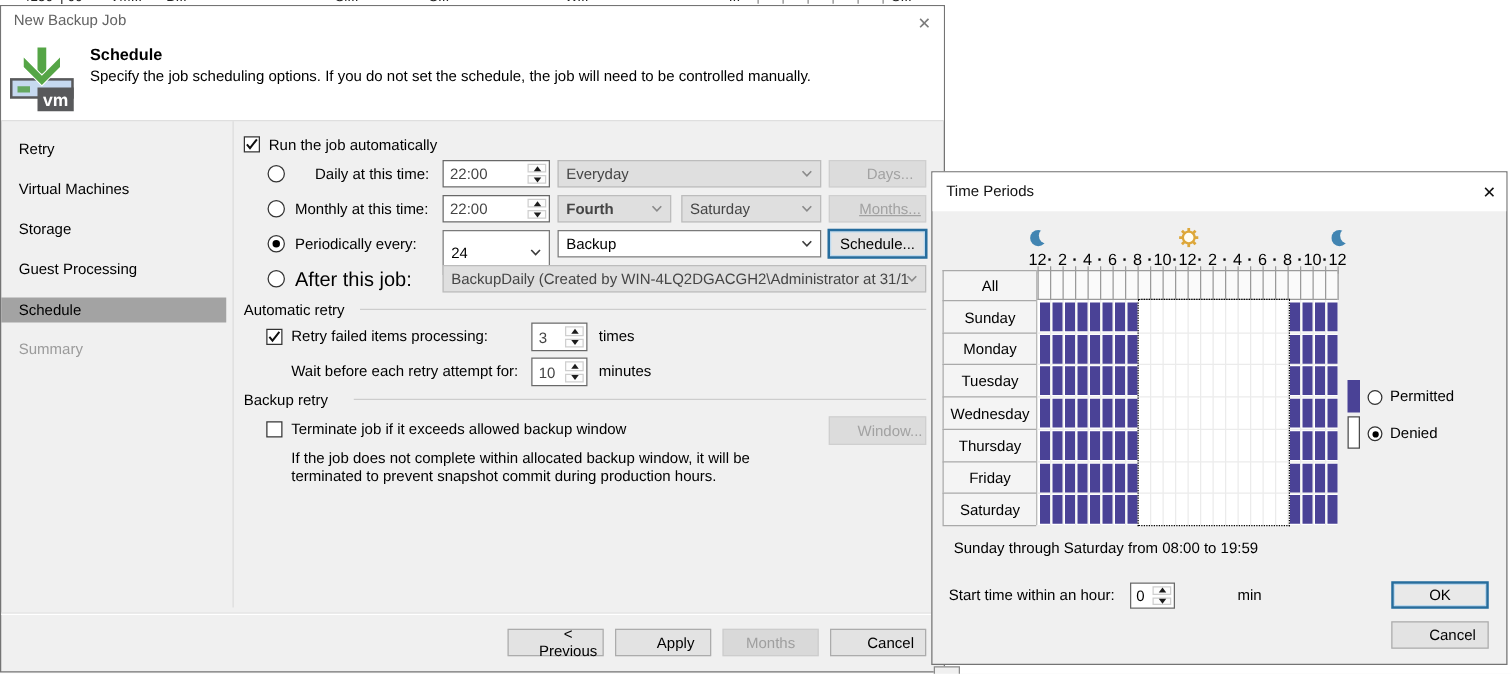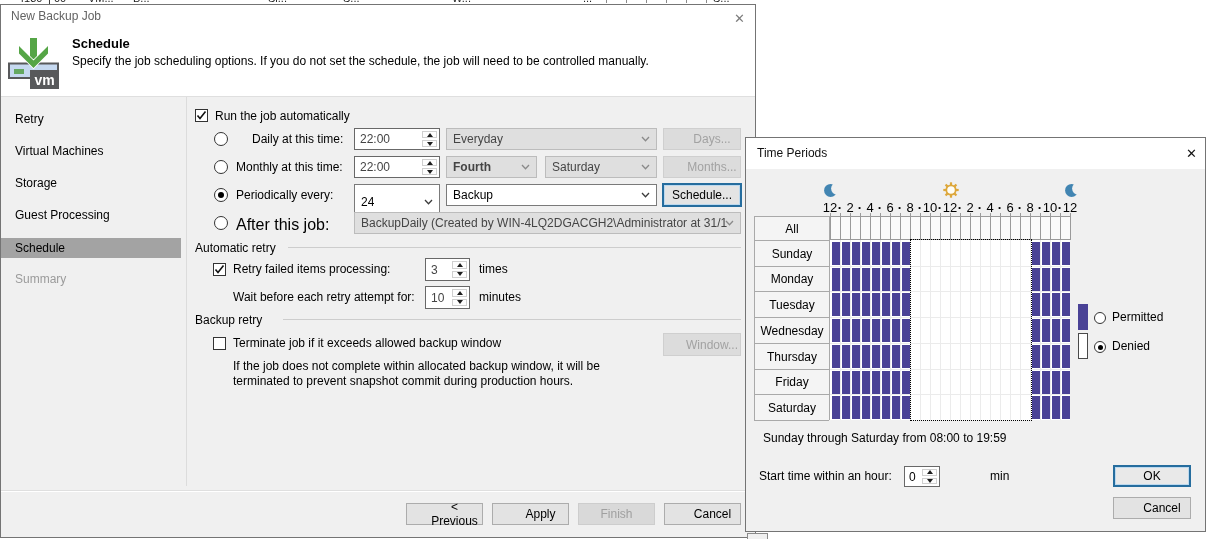--- a/index.html
+++ b/index.html
@@ -100,21 +100,21 @@
     <svg class="abs" style="right:6px;top:50%;margin-top:-3px;" width="9" height="6" viewBox="0 0 9 6">
       <polyline points="1,1 4.5,4.7 8,1" fill="none" stroke="#8a8a8a" stroke-width="1.3"></polyline>
     </svg>
   </div>
 <div class="ctl combo dis" style="left:545px;top:156px;width:112px;height:22px;">
     <div class="abs" style="left:6px;top:50%;transform:translateY(-50%);white-space:nowrap;overflow:hidden;max-width:91px;">Saturday</div>
     <svg class="abs" style="right:6px;top:50%;margin-top:-3px;" width="9" height="6" viewBox="0 0 9 6">
       <polyline points="1,1 4.5,4.7 8,1" fill="none" stroke="#8a8a8a" stroke-width="1.3"></polyline>
     </svg>
   </div>
-<div class="ctl btn dis vc" style="left:663px;top:156px;width:78px;height:22px;justify-content:center;">Months...</div>
+<div class="ctl btn dis vc" style="left:663px;top:156px;width:78px;height:22px;justify-content:center;text-decoration:underline;">Months...</div>
 <div class="rad sel" style="left:214px;top:188px;"></div>
 <div class="abs lbl" style="left:236px;top:188px;font-size:12px;">Periodically every:</div>
 <div class="ctl combo" style="left:354px;top:184px;width:86px;height:36px;">
     <div class="abs" style="left:6px;top:50%;transform:translateY(-50%);white-space:nowrap;overflow:hidden;max-width:65px;">24</div>
     <svg class="abs" style="right:6px;top:50%;margin-top:-3px;" width="9" height="6" viewBox="0 0 9 6">
       <polyline points="1,1 4.5,4.7 8,1" fill="none" stroke="#3c3c3c" stroke-width="1.3"></polyline>
     </svg>
   </div>
 <div class="ctl combo" style="left:446px;top:184px;width:211px;height:22px;">
     <div class="abs" style="left:6px;top:50%;transform:translateY(-50%);white-space:nowrap;overflow:hidden;max-width:190px;">Backup</div>
@@ -158,21 +158,21 @@
 <div class="abs lbl" style="left:195px;top:313px;font-size:12px;">Backup retry</div>
 <div class="abs" style="left:283px;top:319px;width:458px;height:1px;background:#cdcdcd;"></div>
 <div class="cb" style="left:213px;top:337px;"></div>
 <div class="abs lbl" style="left:233px;top:336px;font-size:12px;">Terminate job if it exceeds allowed backup window</div>
 <div class="ctl btn dis vc" style="left:663px;top:333px;width:78px;height:23px;justify-content:center;">Window...</div>
 <div class="abs lbl" style="left:233px;top:359px;line-height:15px;white-space:normal;width:400px;">If the job does not complete within allocated backup window, it will be terminated to prevent snapshot commit during production hours.</div>
 <div class="abs" style="left:1px;top:490px;width:753px;height:1px;background:#dfdfdf;"></div>
 <div class="abs" style="left:1px;top:491px;width:753px;height:1px;background:#fff;"></div>
 <div class="ctl btn vc" style="left:406px;top:503px;width:77px;height:22px;justify-content:center;">&lt; Previous</div>
 <div class="ctl btn vc" style="left:492px;top:503px;width:77px;height:22px;justify-content:center;">Apply</div>
-<div class="ctl vc" style="left:578px;top:503px;width:77px;height:22px;justify-content:center;background:#d9d9d9;border:1px solid #cdcdcd;color:#9f9f9f;">Finish</div>
+<div class="ctl vc" style="left:578px;top:503px;width:77px;height:22px;justify-content:center;background:#d9d9d9;border:1px solid #cdcdcd;color:#9f9f9f;">Months</div>
 <div class="ctl btn vc" style="left:664px;top:503px;width:77px;height:22px;justify-content:center;">Cancel</div>
 <div class="abs" style="left:745px;top:137px;width:461px;height:395px;background:#f0f0f0;border:1px solid #747474;box-sizing:border-box;"></div>
 <div class="abs" style="left:746px;top:138px;width:459px;height:31px;background:#fff;"></div>
 <div class="abs lbl" style="left:757px;top:146px;font-size:12px;color:#111;">Time Periods</div>
 <div class="abs lbl" style="left:1186px;top:146px;color:#111;font-size:13px;">✕</div>
 <svg class="abs" style="left:824px;top:183px;" width="15" height="15" viewBox="0 0 15 15">
     <circle cx="6.6" cy="7.4" r="6.5" fill="#4285b2"></circle>
     <circle cx="13.2" cy="5.6" r="6.1" fill="#f0f0f0"></circle>
   </svg>
 <svg class="abs" style="left:1065px;top:183px;" width="15" height="15" viewBox="0 0 15 15">

